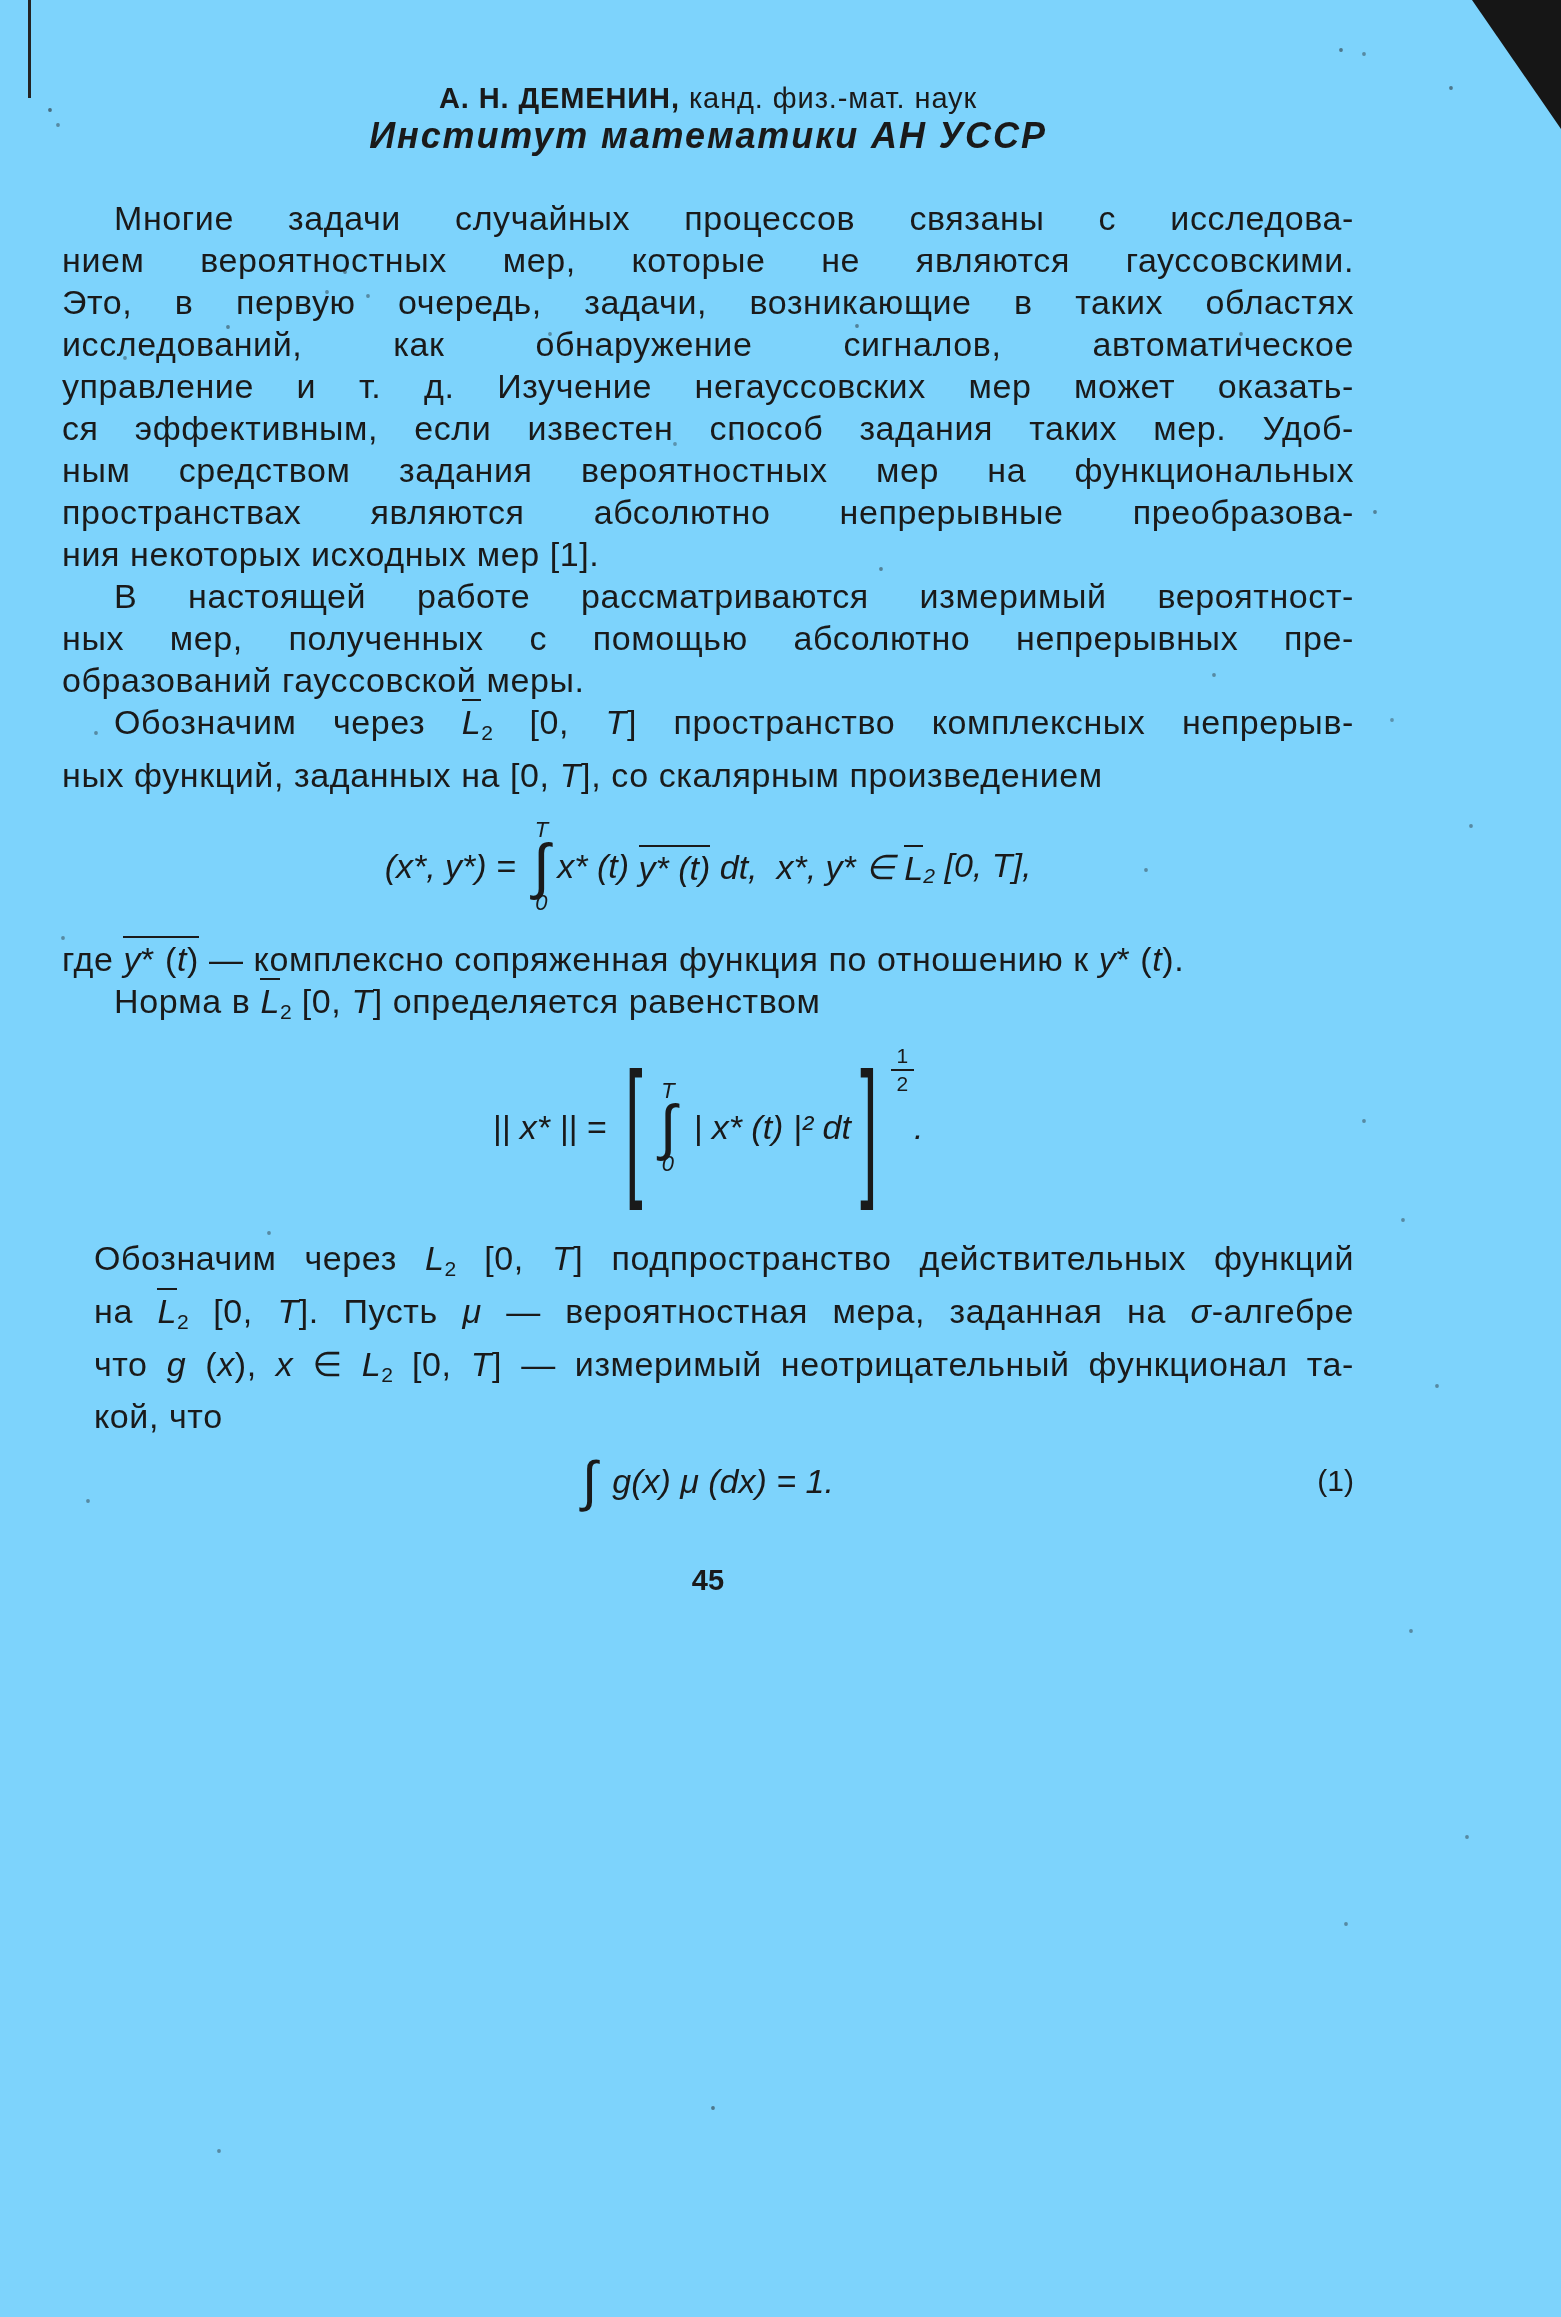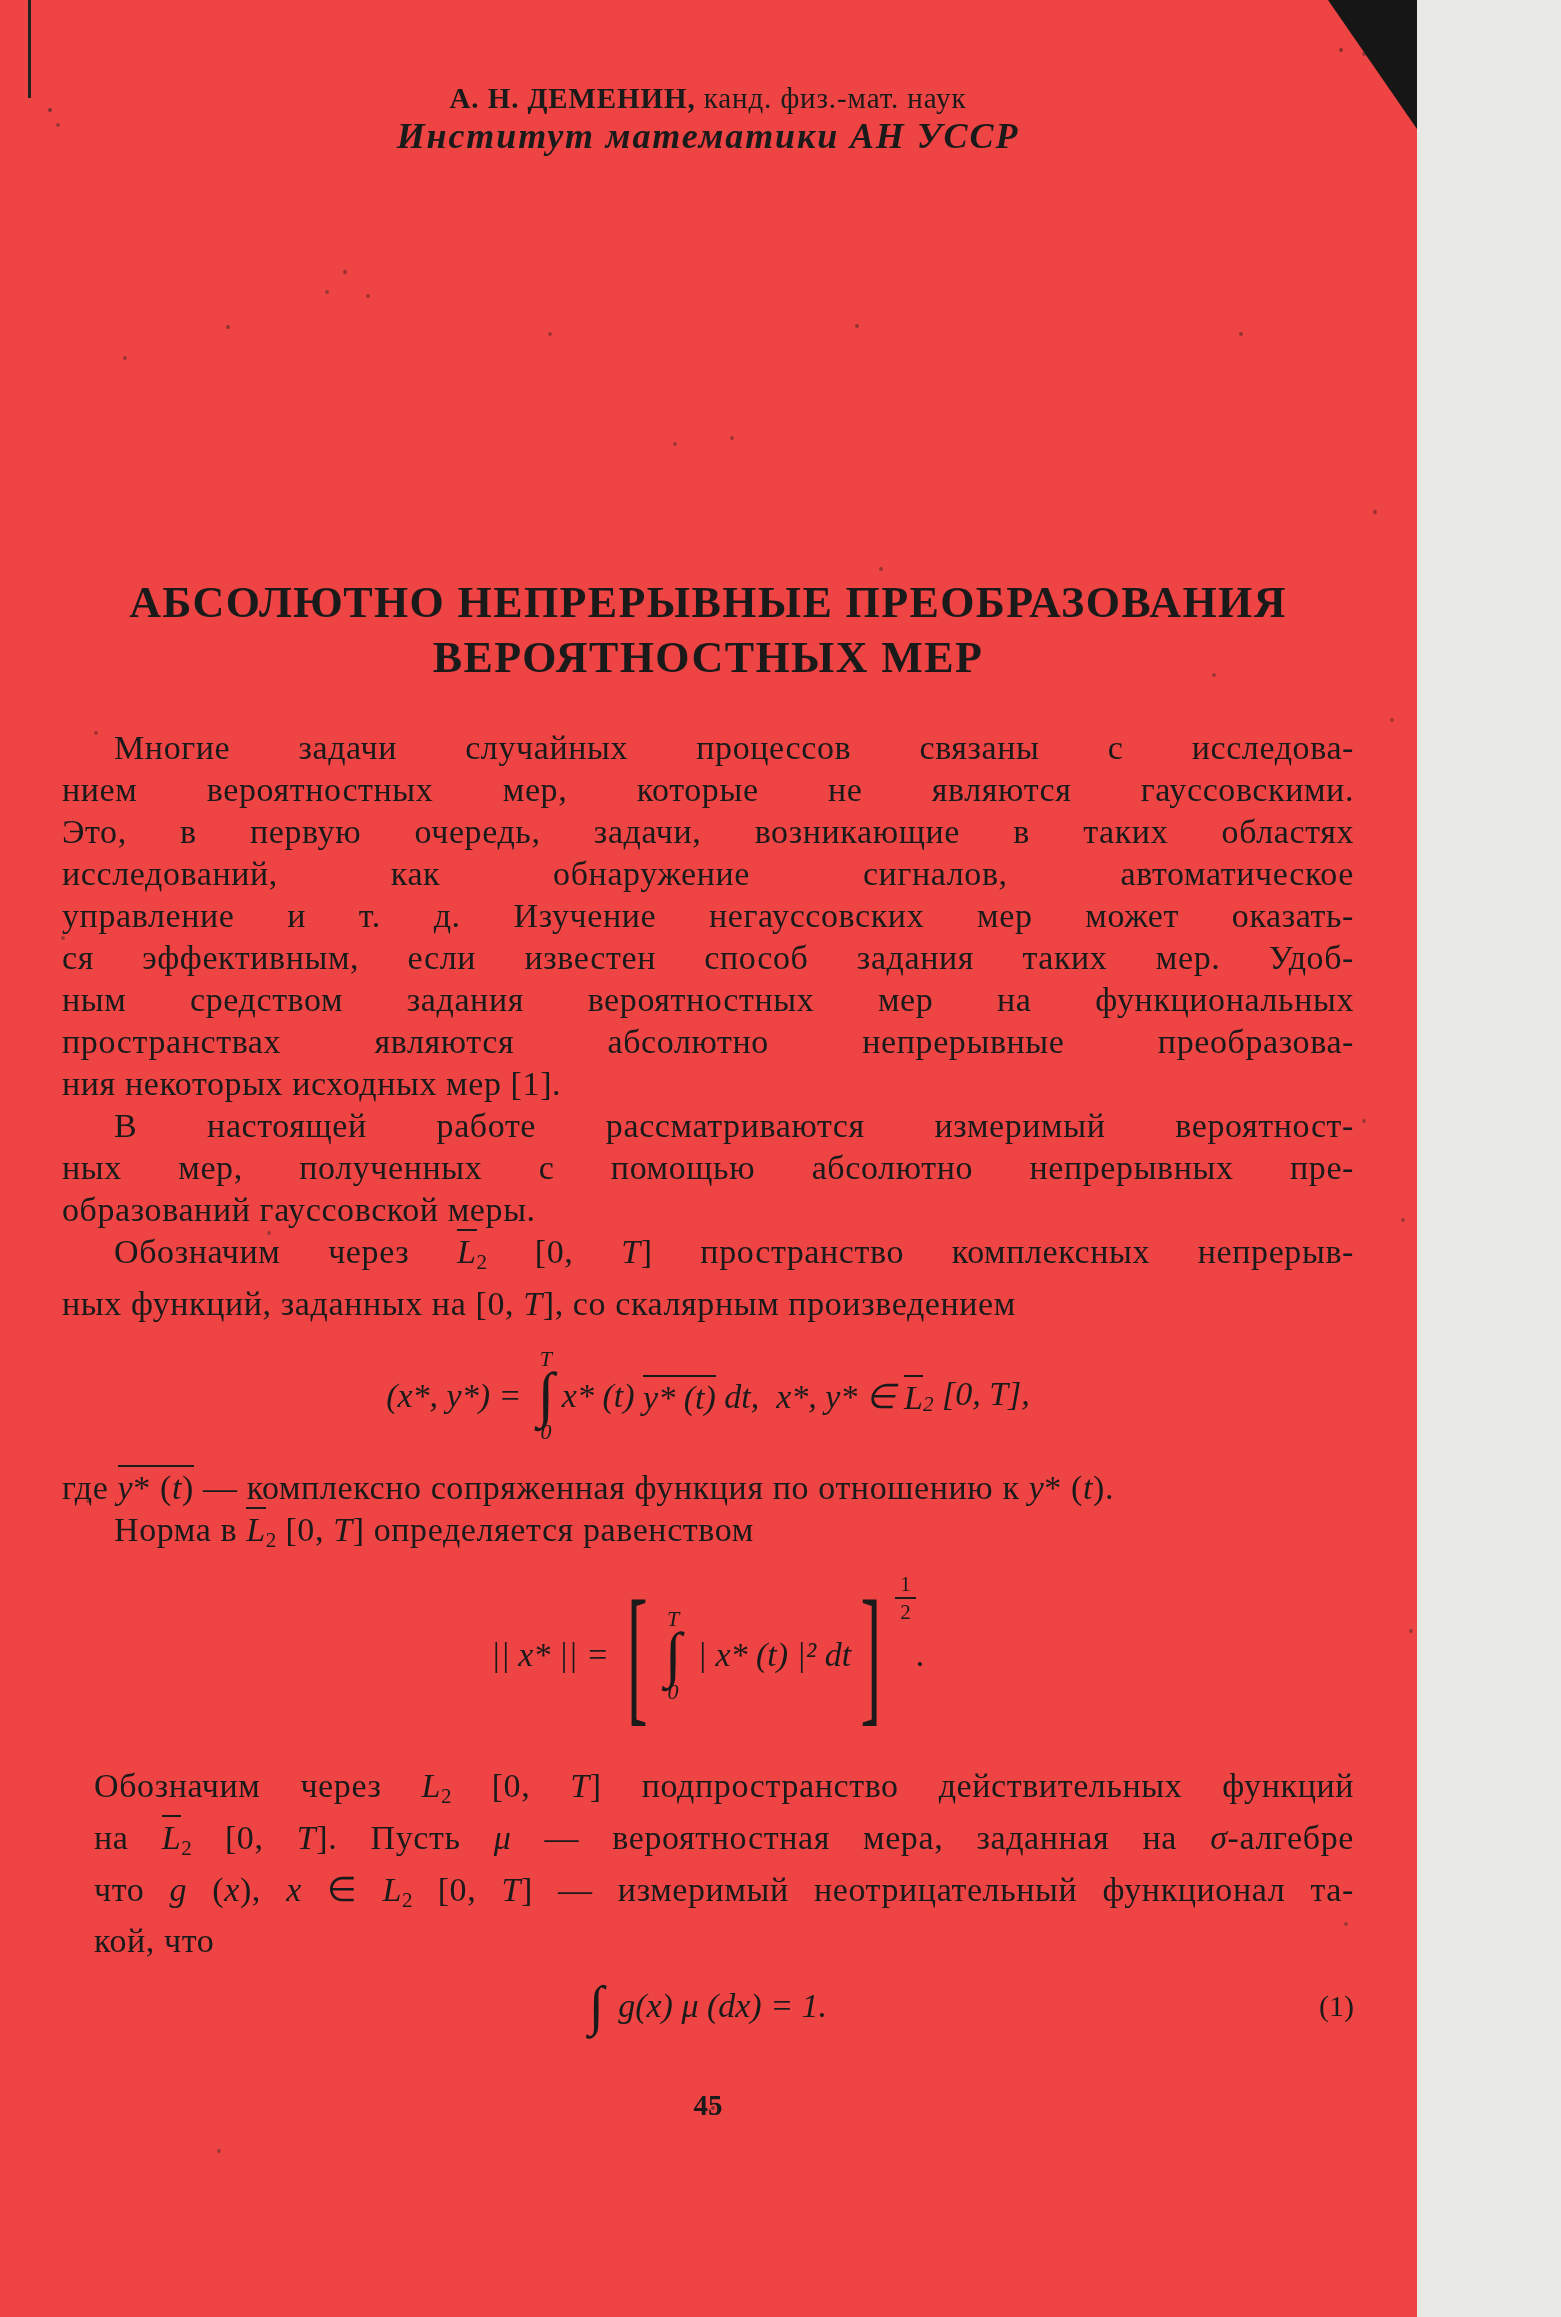--- a/index.html
+++ b/index.html
@@ -1,21 +1,21 @@
 <!DOCTYPE html>
 <html style="font-size:15px"><head>
 <meta charset="utf-8">
 <style>
   html,body{margin:0;padding:0;background:#e8e8e4;}
   .page{
     position:relative;
-    width:1417px;height:2318px;
-    background:#ef4444;
+    width:1561px;height:2318px;
+    background:#7dd3fc;
     overflow:hidden;
-    font-family:Liberation Serif, serif;
+    font-family:Liberation Sans, sans-serif;
     color:#1a1a1a;
   }
   .content{position:absolute;left:62px;top:0;width:1292px;}
 
   
   .byline{margin-top:79px;text-align:center;font-size:29px;line-height:38px;letter-spacing:0.9px;white-space:pre;}
   .byline .author{font-weight:700;}
   .affiliation{text-align:center;font-size:36px;line-height:38px;font-style:italic;font-weight:700;letter-spacing:1.9px;}
 
   
@@ -83,24 +83,20 @@
   <div class="corner-fold"></div>
   <div class="edge-line"></div>
   <div class="specks"></div>
 
   <div class="content">
 
     <div class="byline"><span class="author">А. Н. ДЕМЕНИН,</span><span> канд. физ.-мат. наук</span></div>
 
     <div class="affiliation">Институт математики АН УССР</div>
 
-    <h1 class="title">
-      <span>АБСОЛЮТНО НЕПРЕРЫВНЫЕ ПРЕОБРАЗОВАНИЯ</span>
-      <span>ВЕРОЯТНОСТНЫХ МЕР</span>
-    </h1>
 
     <div class="para mt44">
         <div class="line indent">Многие задачи случайных процессов связаны с исследова-</div>
         <div class="line">нием вероятностных мер, которые не являются гауссовскими.</div>
         <div class="line">Это, в первую очередь, задачи, возникающие в таких областях</div>
         <div class="line">исследований, как обнаружение сигналов, автоматическое</div>
         <div class="line">управление и т. д. Изучение негауссовских мер может оказать-</div>
         <div class="line">ся эффективным, если известен способ задания таких мер. Удоб-</div>
         <div class="line">ным средством задания вероятностных мер на функциональных</div>
         <div class="line">пространствах являются абсолютно непрерывные преобразова-</div>

